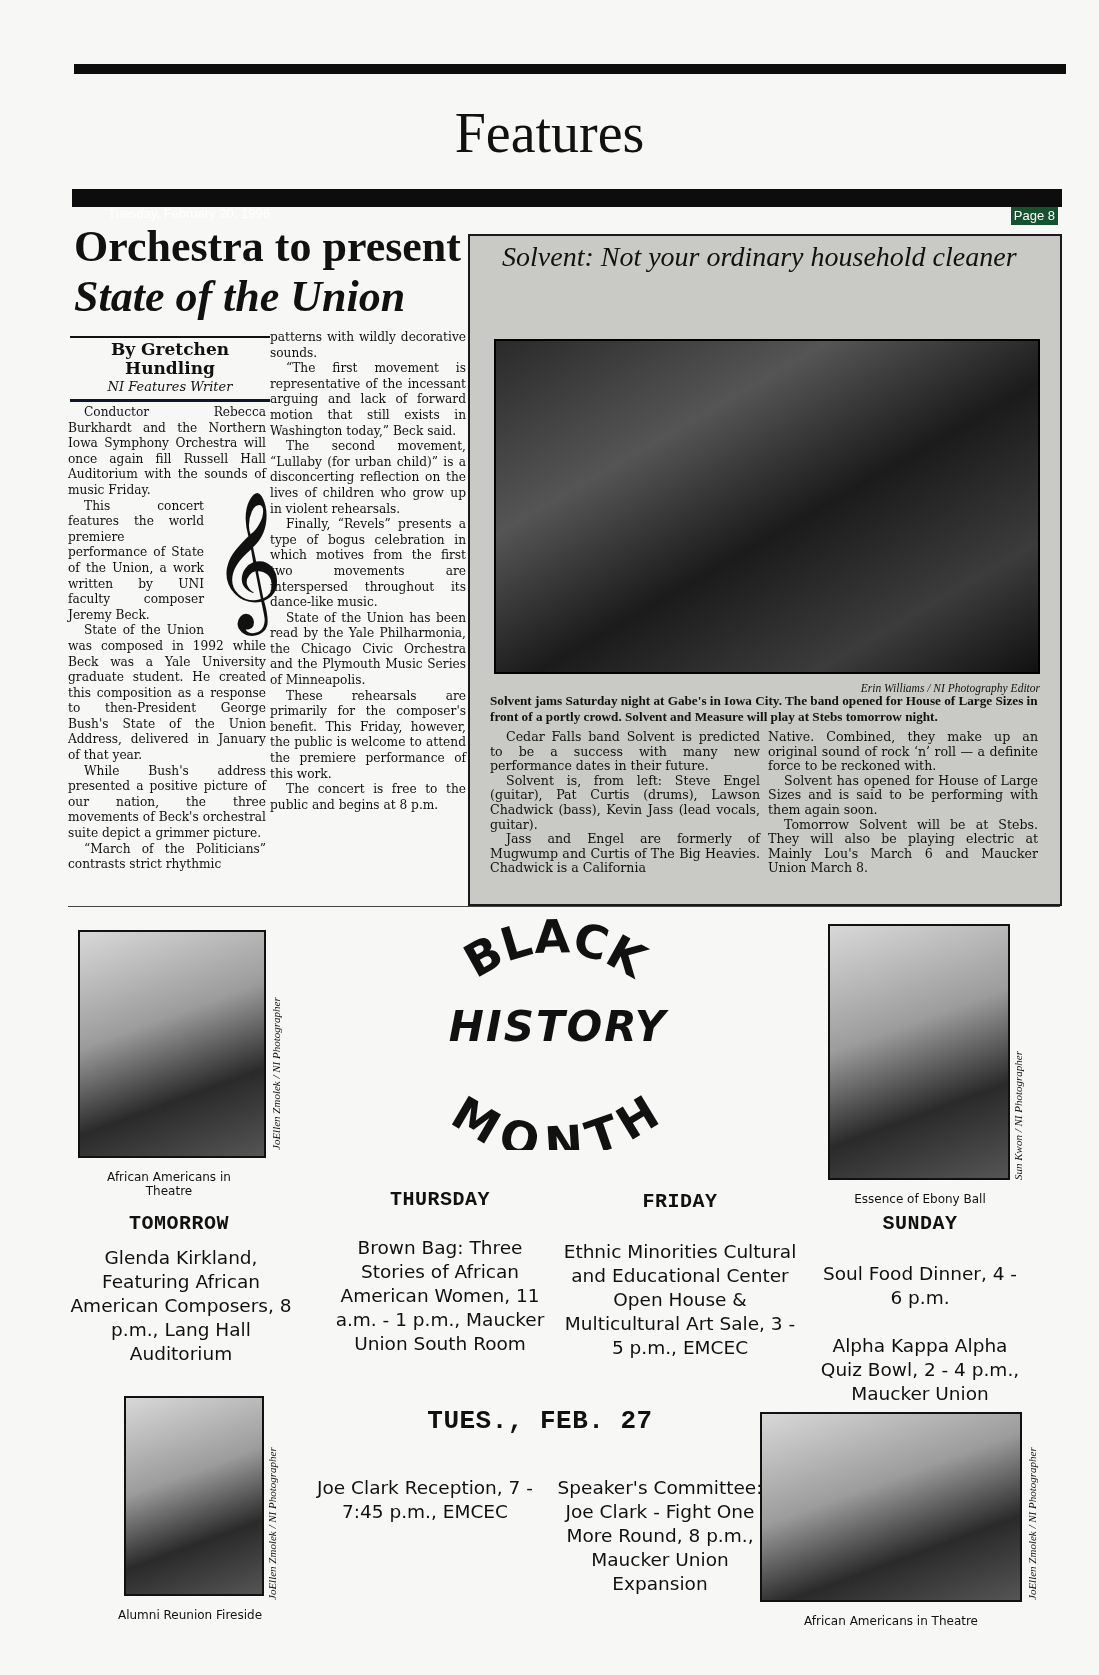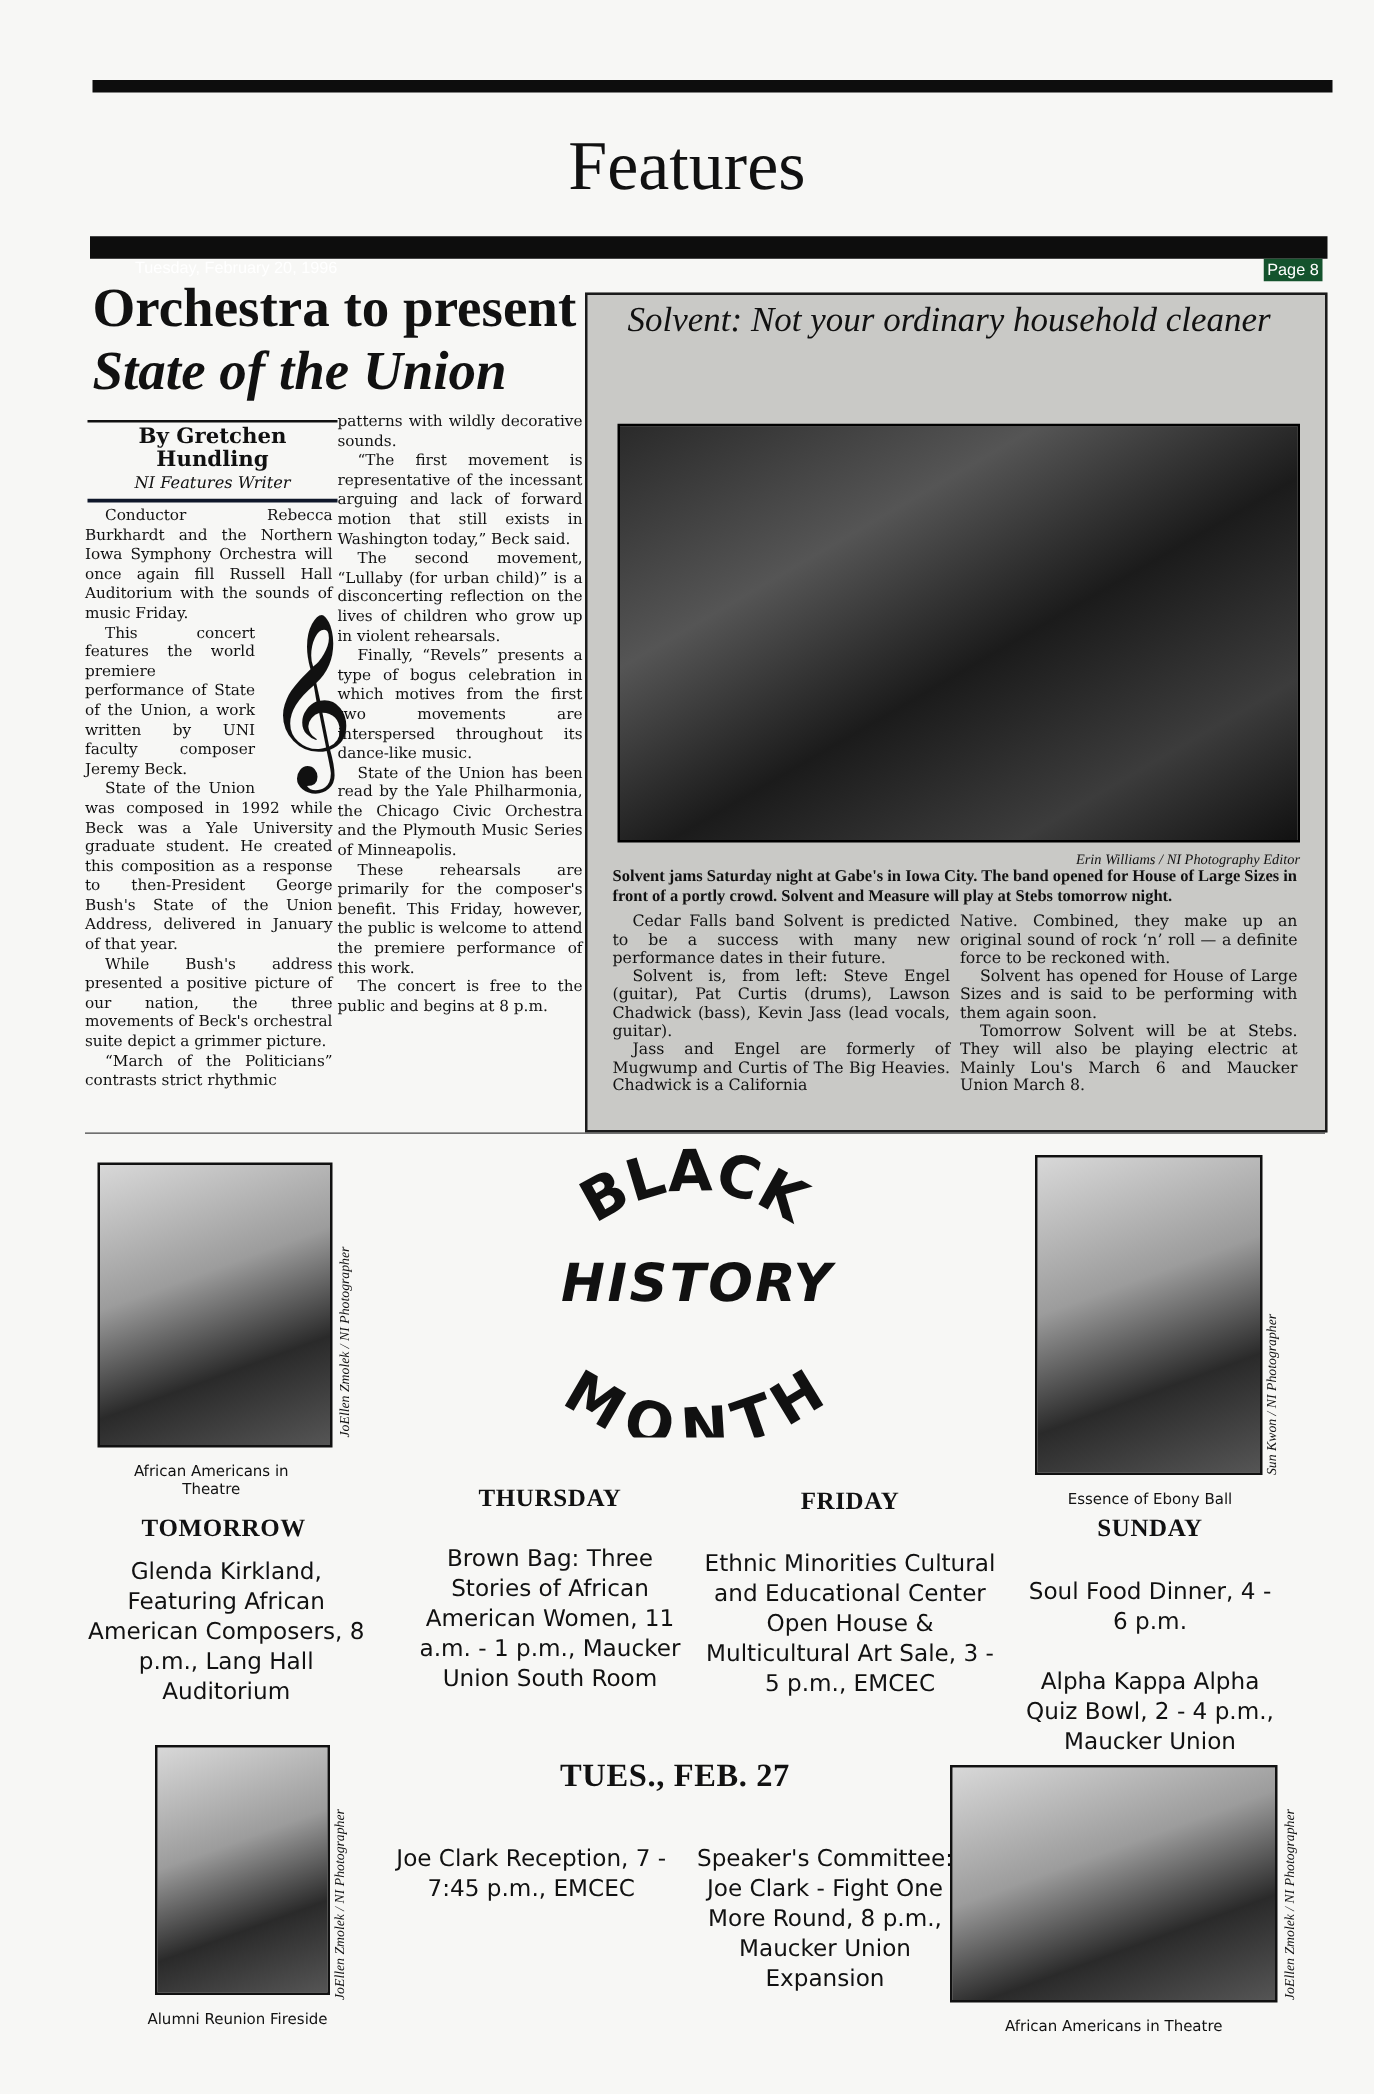--- a/index.html
+++ b/index.html
@@ -42,21 +42,21 @@
   .divider { left: 68px; top: 906px; width: 992px; height: 1px; background: #444; }
 
   
   .bhm-arc { left: 420px; top: 915px; width: 270px; height: 100px; }
   .bhm-history { left: 408px; top: 1002px; width: 300px; text-align: center; font-family: "DejaVu Sans", sans-serif; font-weight: bold; font-style: italic; font-size: 42px; letter-spacing: 2px; }
   .bhm-month { left: 420px; top: 1060px; width: 270px; height: 90px; }
 
   .photo { background: linear-gradient(160deg,#d8d8d8 0%,#9c9c9c 40%,#2a2a2a 70%,#555 100%); border: 2px solid #111; box-sizing: border-box; }
   .credit-v { font-family: "Liberation Serif", serif; font-style: italic; font-size: 11px; writing-mode: vertical-rl; transform: rotate(180deg); }
   .caption { font-family: "DejaVu Sans", sans-serif; font-size: 12px; text-align: center; line-height: 14px; }
-  .day { font-family: Liberation Serif, serif; font-weight: bold; font-size: 20px; text-align: center; letter-spacing: 0.5px; }
+  .day { font-family: Liberation Mono, monospace; font-weight: bold; font-size: 20px; text-align: center; letter-spacing: 0.5px; }
   .event { font-family: "DejaVu Sans", sans-serif; font-size: 18.5px; line-height: 24px; text-align: center; }
 </style>
 </head>
 <body>
 
 <div class="abs rule-top"></div>
 <div class="abs section-title">Features</div>
 <div class="abs dateband">
   <span class="date">Tuesday, February 20, 1996</span>
   <span class="page">Page 8</span>

